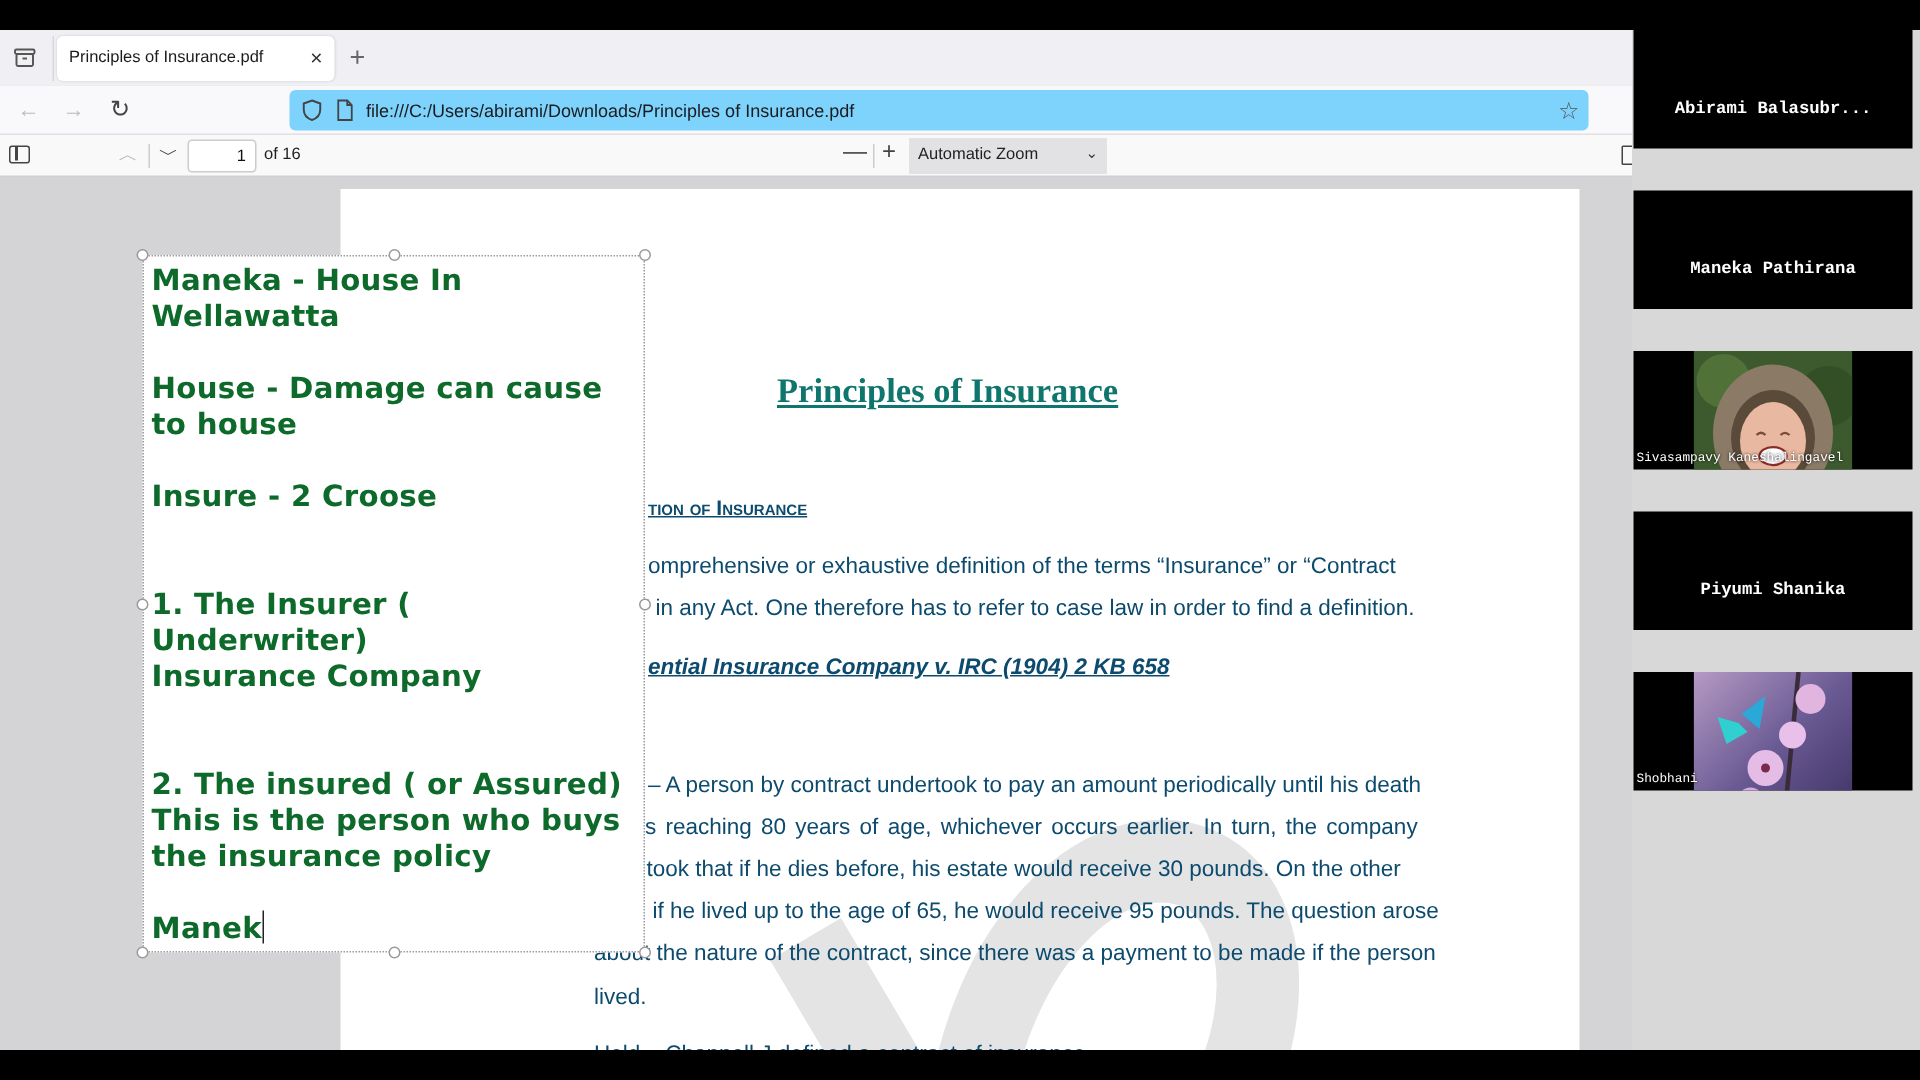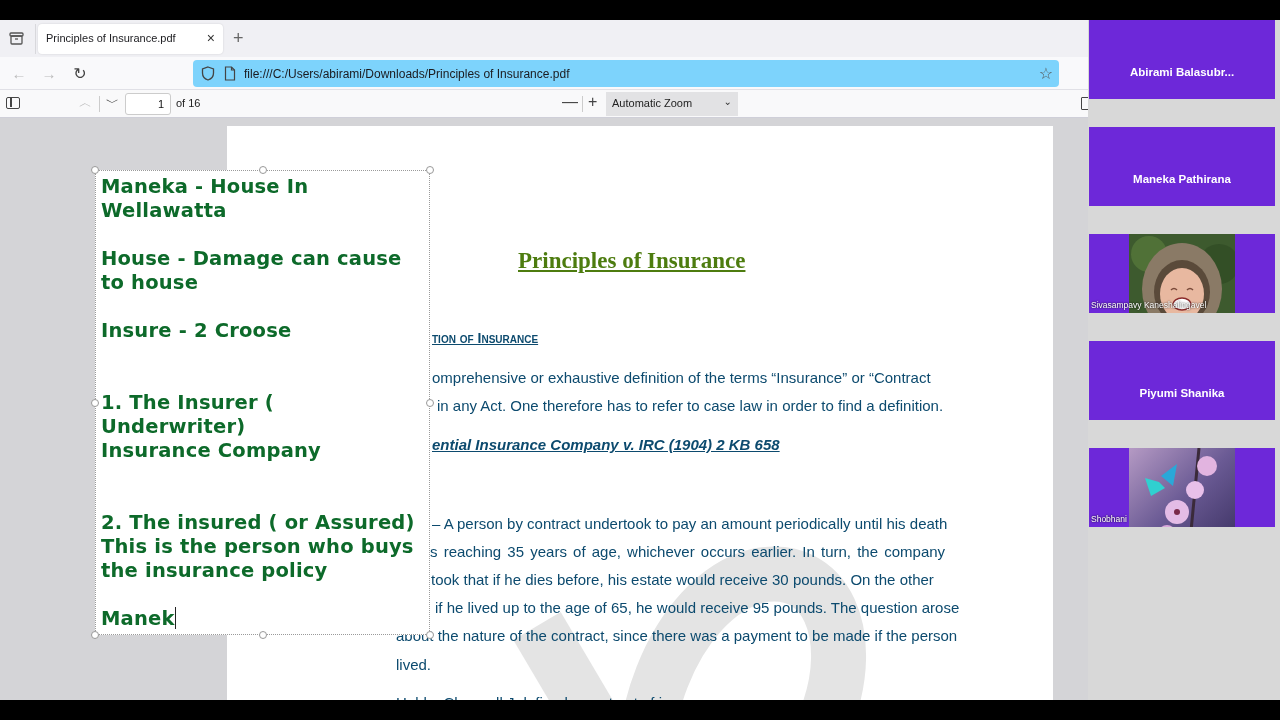--- a/index.html
+++ b/index.html
@@ -31,30 +31,30 @@
   .pg-total { position: absolute; left: 176px; top: 7px; font-size: 11px; color: #222; }
   .zoom-out { position: absolute; left: 562px; top: 3px; font-size: 16px; color: #444; }
   .zoom-sep { position: absolute; left: 582px; top: 6px; width: 1px; height: 16px; background: #ccc; }
   .zoom-in { position: absolute; left: 588px; top: 3px; font-size: 16px; color: #444; }
   .zoom-select { position: absolute; left: 606px; top: 2px; width: 132px; height: 24px; background: #e2e2e4; font-size: 11px; color: #222; padding: 5px 6px; }
   .zoom-chev { position: absolute; right: 6px; top: 4px; font-size: 10px; color: #333; }
   .right-tool { position: absolute; left: 1081px; top: 7px; width: 10px; height: 13px; border: 1.5px solid #444; border-radius: 1px; }
   .viewer { position: absolute; left: 0; top: 98px; width: 1088px; height: 582px; background: #d4d4d7; overflow: hidden; }
   .page { position: absolute; left: 227px; top: 8px; width: 826px; height: 700px; background: #fff; overflow: hidden; }
   .watermark { position: absolute; left: 270px; top: 360px; width: 420px; height: 360px; }
-  .pdf-title { position: absolute; left: 291px; top: 122px; font-family: "Liberation Serif", serif; font-size: 23px; font-weight: bold; color: #4d7c0f; text-decoration: underline; }
+  .pdf-title { position: absolute; left: 291px; top: 122px; font-family: "Liberation Serif", serif; font-size: 23px; font-weight: bold; color: #0f766e; text-decoration: underline; }
   .pdf-line { position: absolute; font-family: Liberation Sans, sans-serif; font-size: 15px; color: #0c4a6e; white-space: nowrap; }
   .pdf-sec { font-variant: small-caps; font-weight: bold; text-decoration: underline; font-size: 14px; }
   .pdf-case { font-style: italic; font-weight: bold; text-decoration: underline; }
   .note { position: absolute; left: 95px; top: 170px; width: 335px; height: 465px; background: #fff; border: 1px dotted #9a9a9a; }
   .note-line { position: absolute; left: 5px; font-family: "DejaVu Sans", sans-serif; font-weight: bold; font-size: 19.5px; color: #0d6a2a; white-space: nowrap; letter-spacing: 0.2px; }
   .caret { display: inline-block; width: 1.5px; height: 22px; background: #222; vertical-align: -4px; }
   .handle { position: absolute; width: 8px; height: 8px; border: 1px solid #999; border-radius: 50%; background: #fff; }
   .participants { position: absolute; left: 1088px; top: 20px; width: 192px; height: 680px; background: #d8d8d8; }
-  .tile { position: absolute; left: 1px; width: 186px; height: 79px; background: #6d28d9; overflow: hidden; }
+  .tile { position: absolute; left: 1px; width: 186px; height: 79px; background: #000000; overflow: hidden; font-family: Liberation Mono, monospace; }
   .tile-name-center { position: absolute; left: 0; right: 0; top: 46px; text-align: center; font-size: 11.5px; font-weight: bold; color: #fff; }
   .tile-photo { position: absolute; left: 40px; top: 0; width: 106px; height: 104px; overflow: hidden; }
   .tile-name-corner { position: absolute; left: 2px; bottom: 3px; font-size: 8.5px; color: #fff; text-shadow: 0 0 2px #000; }
   .bottombar { position: absolute; left: 0; top: 700px; width: 1280px; height: 20px; background: #000; }
 </style>
 </head>
 <body>
 
 <div class="screen">
 
@@ -120,21 +120,21 @@
           <path d="M40 140 L170 360" stroke="#e4e4e4" stroke-width="55" fill="none"></path>
           <path d="M160 360 C 120 250, 180 110, 260 90 C 330 75, 360 150, 330 230" stroke="#e4e4e4" stroke-width="55" fill="none"></path>
           <path d="M300 300 C 340 330, 380 320, 420 300" stroke="#e4e4e4" stroke-width="40" fill="none"></path>
         </svg>
         <div class="pdf-title">Principles of Insurance</div>
         <div class="pdf-line pdf-sec" style="left:205px;top:204px">tion of Insurance</div>
         <div class="pdf-line" style="left:205px;top:243px">omprehensive or exhaustive definition of the terms “Insurance” or “Contract</div>
         <div class="pdf-line" style="left:203px;top:271px">’ in any Act. One therefore has to refer to case law in order to find a definition.</div>
         <div class="pdf-line pdf-case" style="left:205px;top:310px">ential Insurance Company v. IRC (1904) 2 KB 658</div>
         <div class="pdf-line" style="left:205px;top:389px">– A person by contract undertook to pay an amount periodically until his death</div>
-        <div class="pdf-line" style="left:203px;top:417px;word-spacing:2px">s  reaching  35  years  of  age,  whichever  occurs  earlier.  In  turn,  the  company</div>
+        <div class="pdf-line" style="left:203px;top:417px;word-spacing:2px">s  reaching  80  years  of  age,  whichever  occurs  earlier.  In  turn,  the  company</div>
         <div class="pdf-line" style="left:204px;top:445px">took that if he dies before, his estate would receive 30 pounds. On the other</div>
         <div class="pdf-line" style="left:208px;top:473px">if he lived up to the age of 65, he would receive 95 pounds. The question arose</div>
         <div class="pdf-line" style="left:169px;top:501px">about the nature of the contract, since there was a payment to be made if the person</div>
         <div class="pdf-line" style="left:169px;top:530px">lived.</div>
         <div class="pdf-line" style="left:169px;top:568px">Held – Channell J defined a contract of insurance</div>
       </div>
     </div>
 
     <div class="note" style="top:150px">
       <div class="note-line" style="top:4px">Maneka - House In</div>

